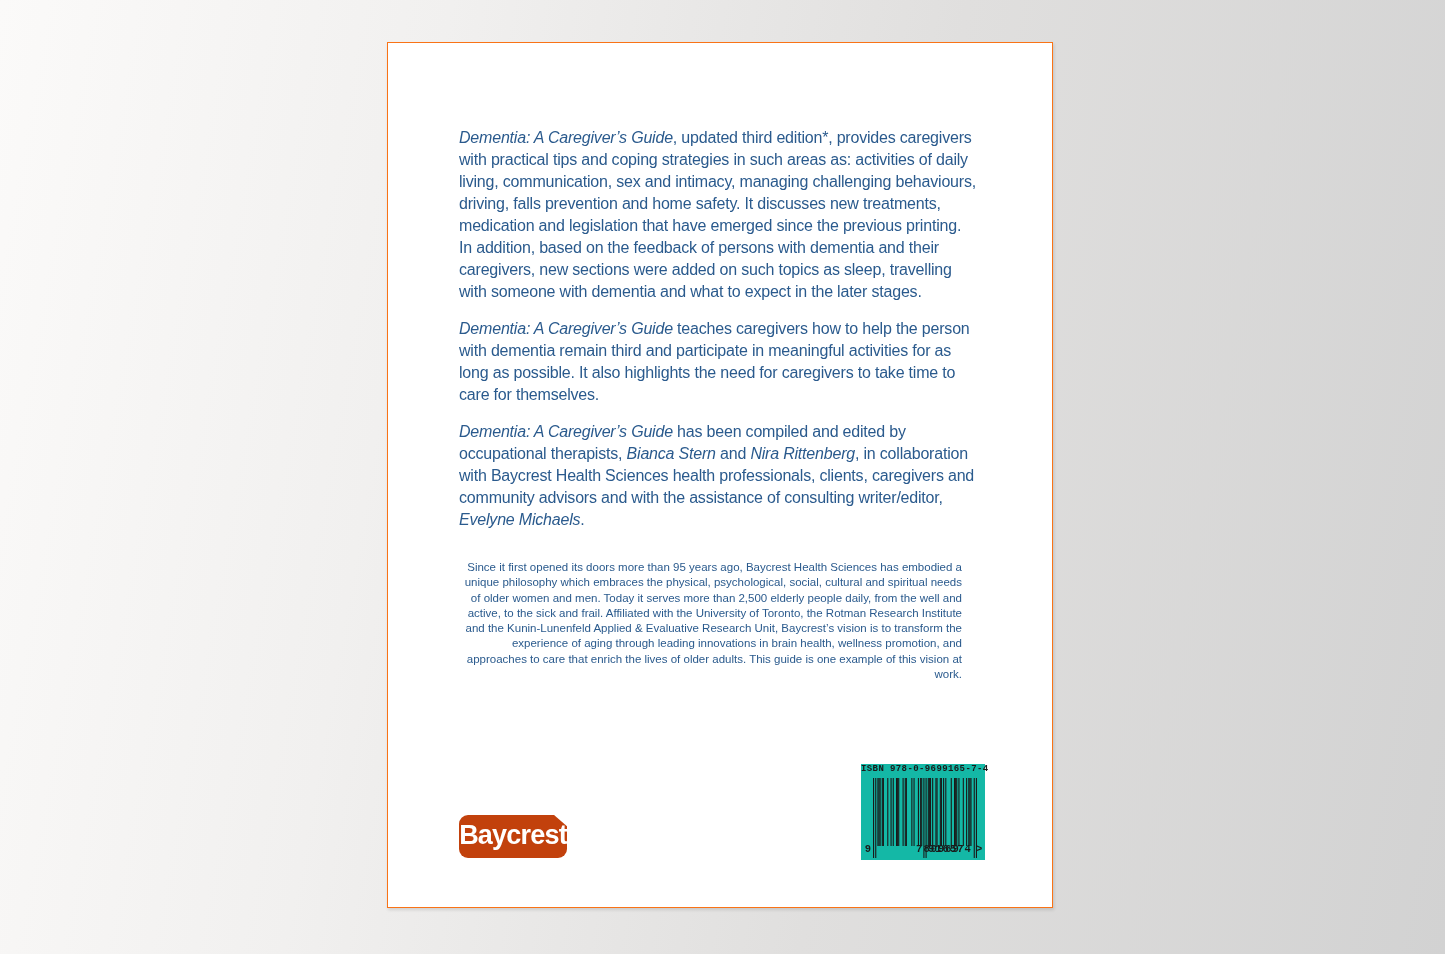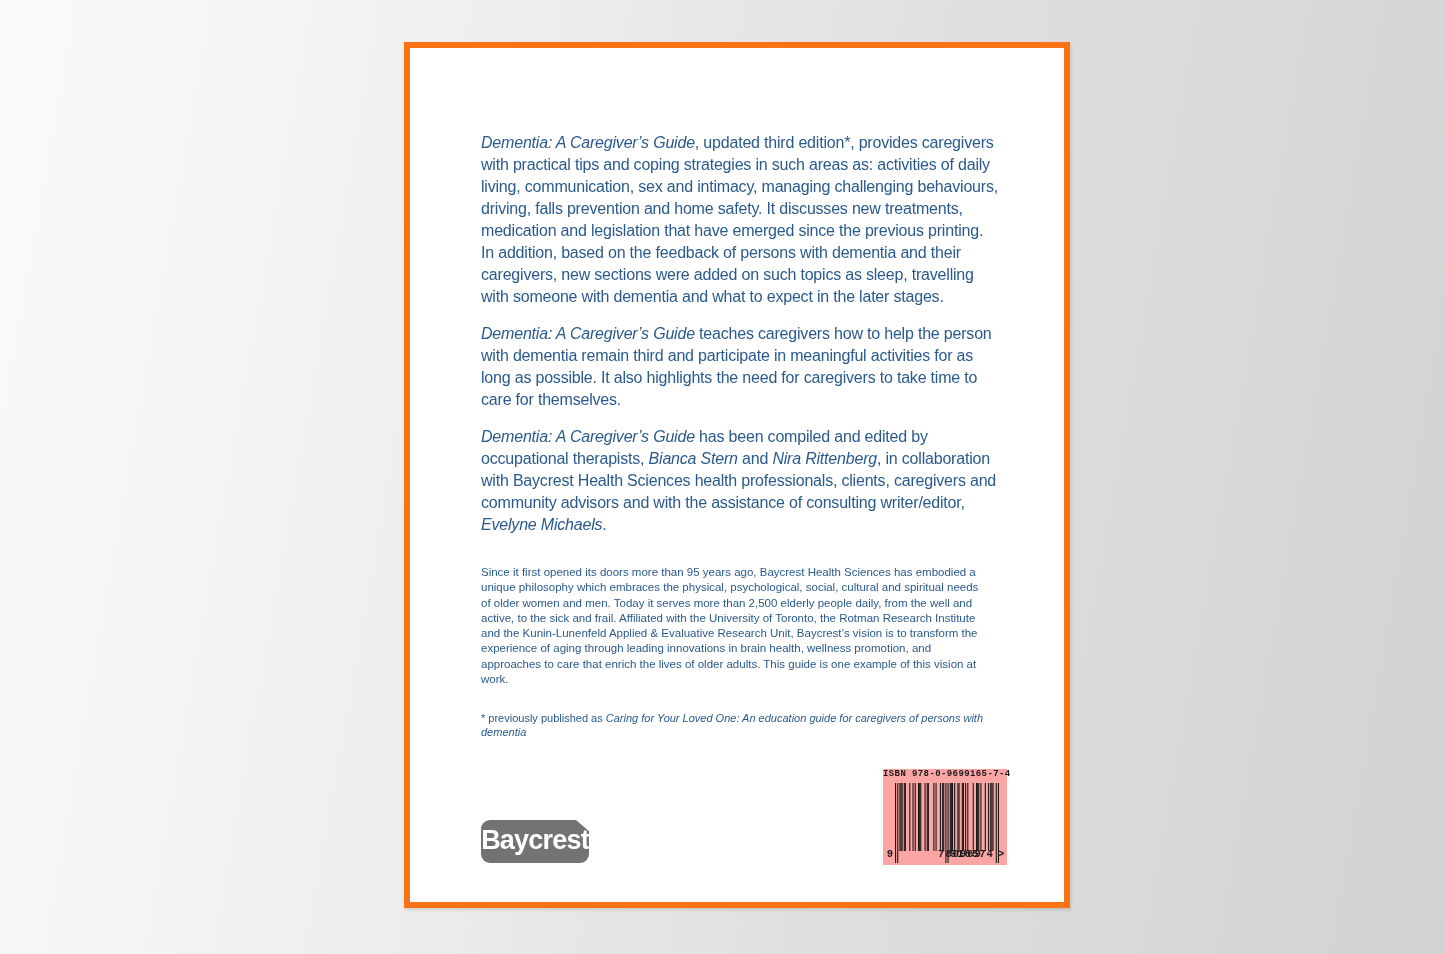--- a/index.html
+++ b/index.html
@@ -3,55 +3,55 @@
 <meta charset="utf-8">
 <style>
   html,body{margin:0;padding:0;}
   body{
     width:1445px;height:954px;overflow:hidden;
     font-family:"Liberation Sans",sans-serif;
     background:linear-gradient(100deg,#fbfaf9 0%,#f1f0ef 28%,#e0dfde 60%,#d2d2d2 100%);
     position:relative;
   }
   .page{
-    position:absolute;left:404px;top:42px;width:666px;height:866px;
-    background:#ffffff;border:6px solid #f97316;box-sizing:border-box;
+    position:absolute;left:387px;top:42px;width:666px;height:866px;
+    background:#ffffff;border:1px solid #f97316;box-sizing:border-box;
     box-shadow:1px 2px 3px rgba(0,0,0,0.12);
   }
   .text-col{
     position:absolute;left:71px;top:84px;width:517px;
     color:#2a5a8d;
   }
   .desc-para{
     margin:0 0 15px 0;
     font-size:16px;line-height:22px;letter-spacing:-0.2px;
   }
   .desc-para i{font-style:italic;}
   .about-para{
     margin:29px 0 0 0;width:503px;
-    font-size:11.5px;line-height:15.3px;letter-spacing:0;
+    font-size:11.5px;line-height:15.3px;letter-spacing:0;text-align:right;
   }
   .footnote{
     margin:24px 0 0 0;
     font-size:11px;line-height:14px;
   }
   .footnote i{font-style:italic;}
   .logo{
     position:absolute;left:71px;top:772px;width:108px;height:43px;
     border-radius:9px;
     clip-path:polygon(0 0,88% 0,100% 26%,100% 100%,0 100%);
     display:flex;align-items:center;justify-content:center;
   }
   .logo-text{
     color:#ffffff;font-weight:bold;font-size:27px;letter-spacing:-0.8px;
     transform:translateY(-1px);
   }
   .barcode{
     position:absolute;left:473px;top:721px;width:124px;height:96px;
-    background:#fca5a5;color:#1a1a1a;
+    background:#14b8a6;color:#1a1a1a;
     font-family:"Liberation Mono","DejaVu Sans Mono",monospace;
   }
   .bc-isbn{
     text-align:center;font-size:9px;font-weight:bold;letter-spacing:0.4px;
     height:11px;line-height:11px;white-space:nowrap;
   }
   .bc-svg{display:block;position:absolute;left:12px;top:14px;}
   .bc-svg rect{fill:#1a1a1a;}
   .bc-digits{
     position:absolute;top:79px;left:0;width:100%;height:13px;
@@ -65,24 +65,23 @@
 </head>
 <body>
 
 <div class="page">
 
   <div class="text-col" style="color: rgb(42, 90, 141);">
     <p class="desc-para"><i>Dementia: A Caregiver’s Guide</i><span>, updated third edition*, provides caregivers with practical tips and coping strategies in such areas as: activities of daily living, communication, sex and intimacy, managing challenging behaviours, driving, falls prevention and home safety. It discusses new treatments, medication and legislation that have emerged since the previous printing. In addition, based on the feedback of persons with dementia and their caregivers, new sections were added on such topics as sleep, travelling with someone with dementia and what to expect in the later stages.</span></p>
     <p class="desc-para"><i>Dementia: A Caregiver’s Guide</i><span> teaches caregivers how to help the person with dementia remain third and participate in meaningful activities for as long as possible. It also highlights the need for caregivers to take time to care for themselves.</span></p>
     <p class="desc-para"><i>Dementia: A Caregiver’s Guide</i><span> has been compiled and edited by occupational therapists, </span><i>Bianca Stern</i><span> and </span><i>Nira Rittenberg</i><span>, in collaboration with Baycrest Health Sciences health professionals, clients, caregivers and community advisors and with the assistance of consulting writer/editor, </span><i>Evelyne Michaels</i><span>.</span></p>
     <p class="about-para">Since it first opened its doors more than 95 years ago, Baycrest Health Sciences has embodied a unique philosophy which embraces the physical, psychological, social, cultural and spiritual needs of older women and men. Today it serves more than 2,500 elderly people daily, from the well and active, to the sick and frail. Affiliated with the University of Toronto, the Rotman Research Institute and the Kunin-Lunenfeld Applied &amp; Evaluative Research Unit, Baycrest’s vision is to transform the experience of aging through leading innovations in brain health, wellness promotion, and approaches to care that enrich the lives of older adults. This guide is one example of this vision at work.</p>
-    <p class="footnote"><span>* previously published as </span><i>Caring for Your Loved One: An education guide for caregivers of persons with dementia</i></p>
   </div>
 
-  <div class="logo" id="logo-box" style="background: #737373;">
+  <div class="logo" id="logo-box" style="background: #c2410c;">
     <span class="logo-text">Baycrest</span>
   </div>
 
   <div class="barcode">
     <div class="bc-isbn">ISBN 978-0-9699165-7-4</div>
     <svg class="bc-svg" id="bc-bars" width="104" height="80" viewBox="0 0 95 80" preserveAspectRatio="none">
         <rect x="0" y="0" width="1" height="80"></rect>
         <rect x="2" y="0" width="1" height="80"></rect>
         <rect x="4" y="0" width="1" height="68"></rect>
         <rect x="5" y="0" width="1" height="68"></rect>

